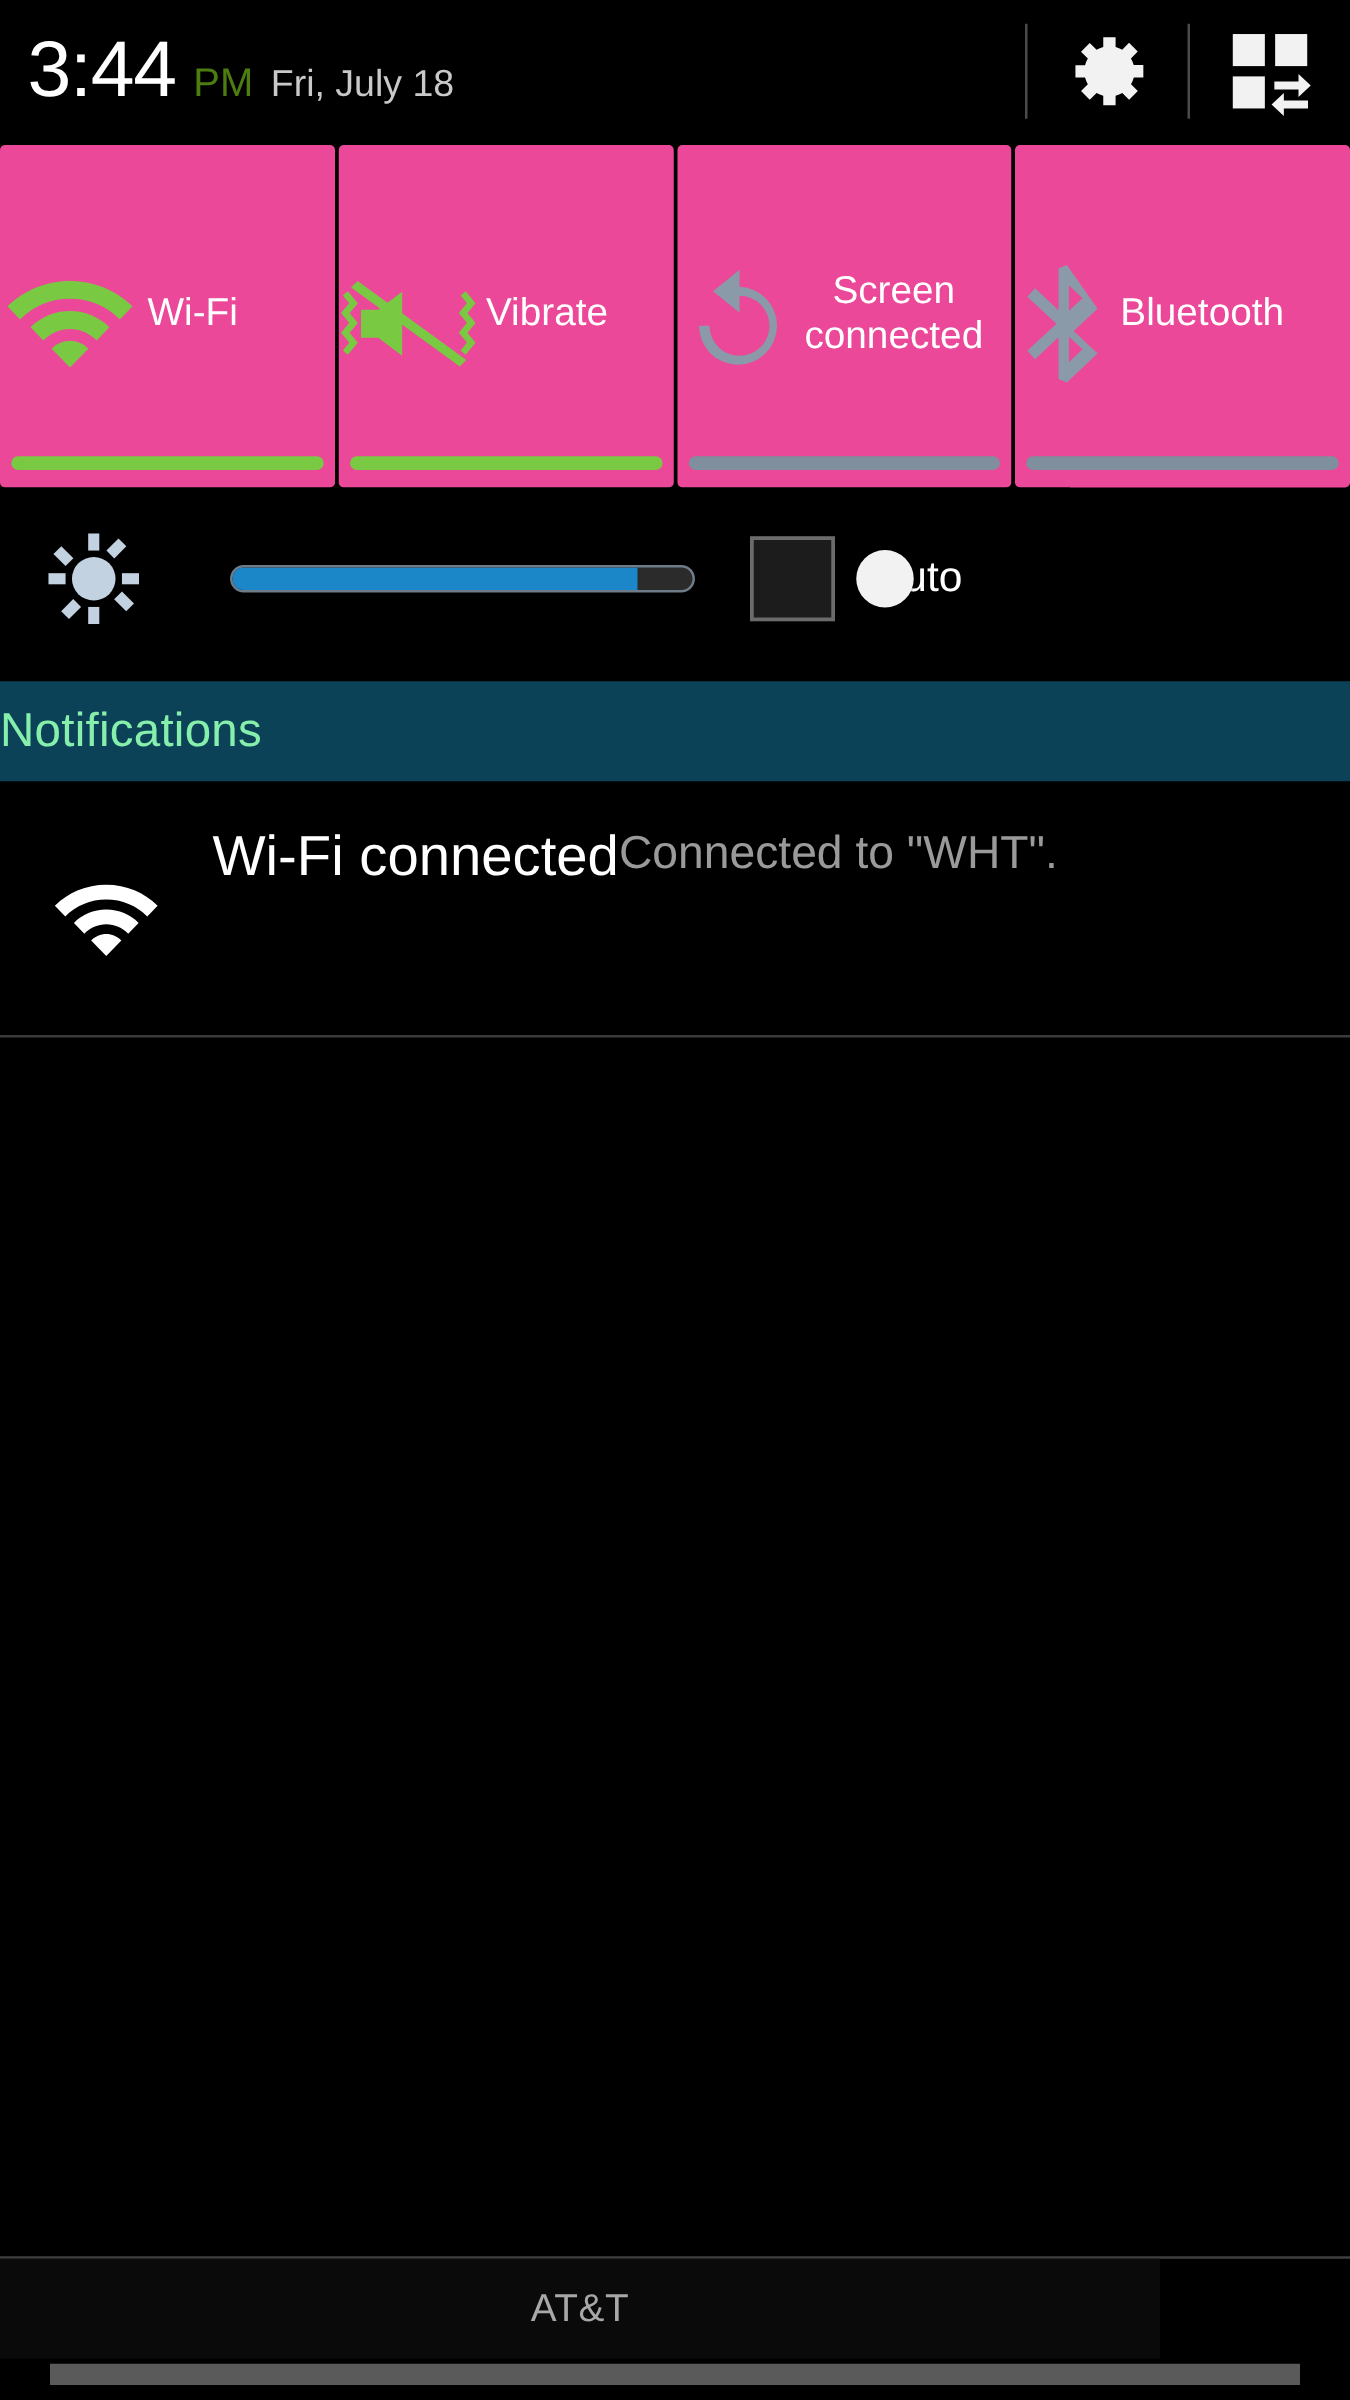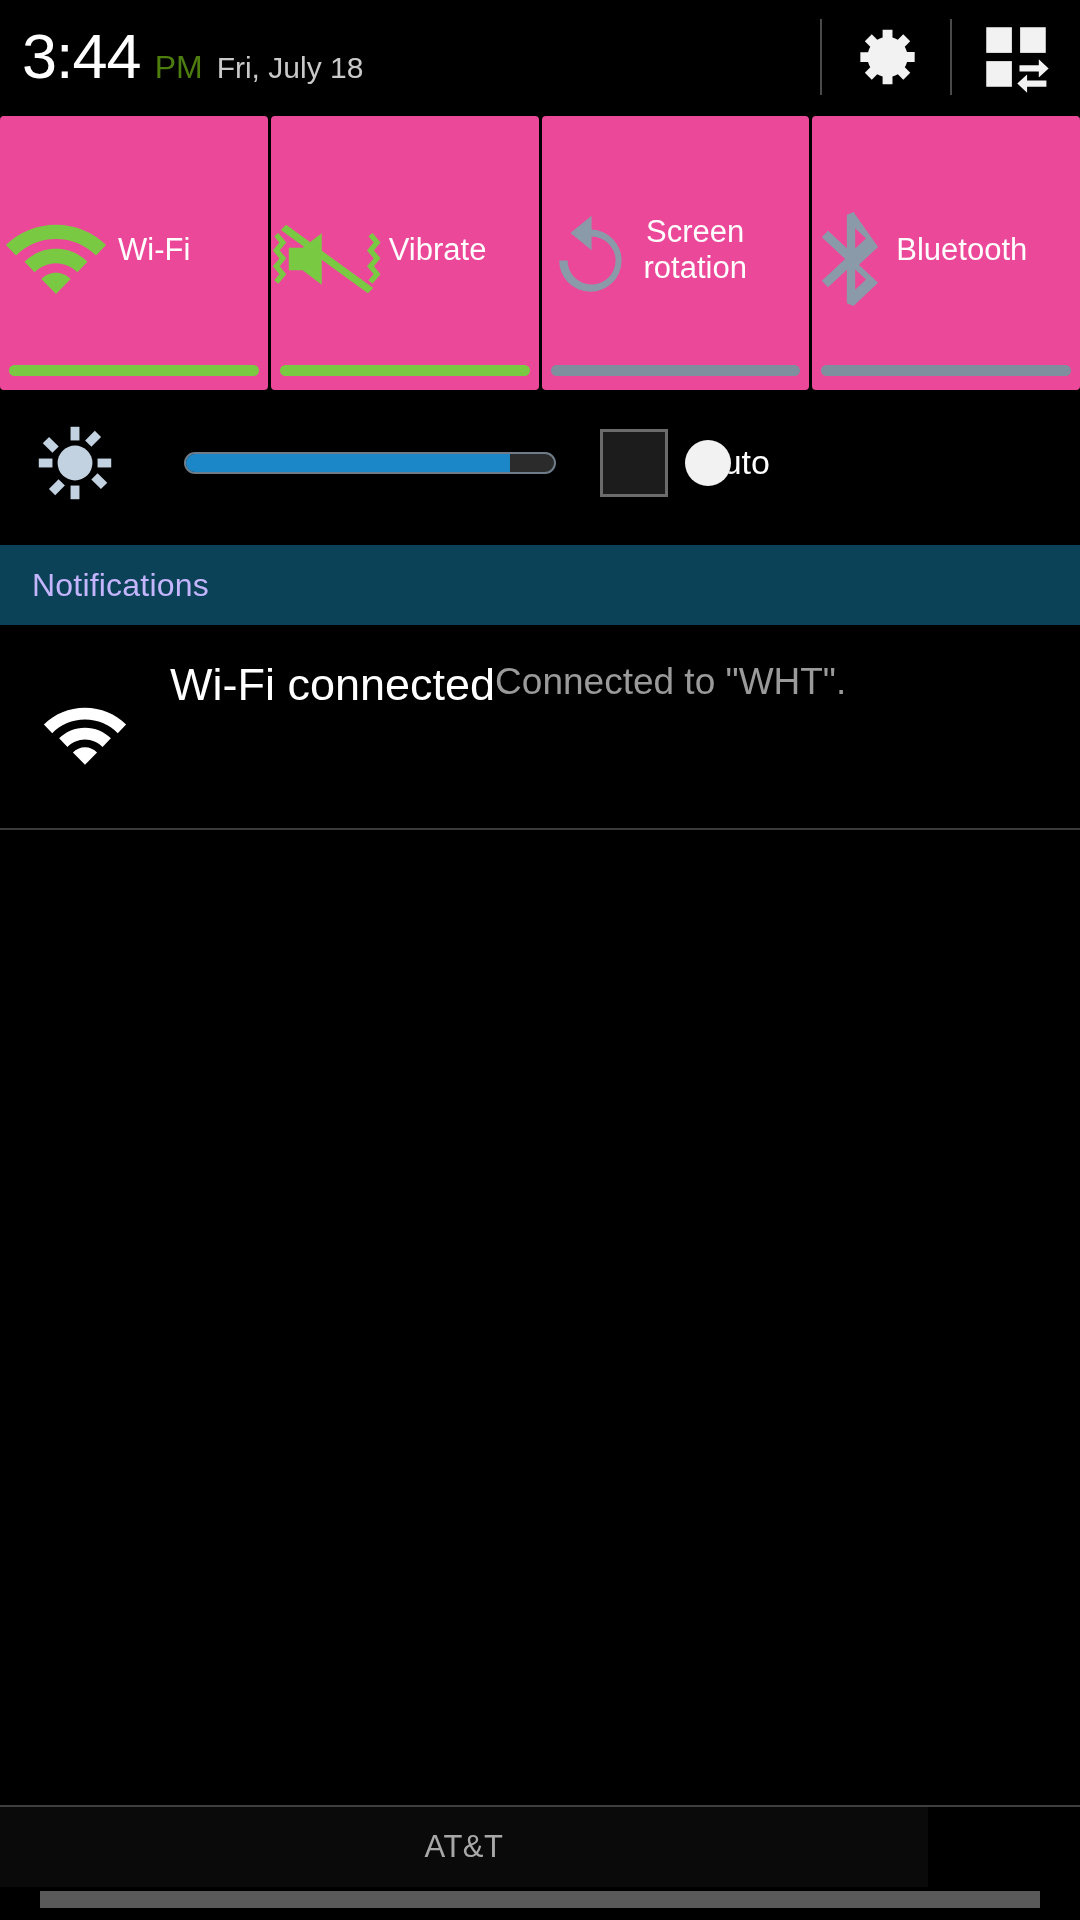--- a/index.html
+++ b/index.html
@@ -200,23 +200,22 @@
   .notif-header {
     position: absolute;
     left: 0; top: 545px;
     width: 1080px;
     height: 80px;
     background: #0b4257;
     display: flex;
     align-items: center;
   }
   .notif-header-text {
-    font-size: 32px;
-    color: #c4b5fd;
-    padding-left: 32px;
+    font-size: 38px;
+    color: #86efac;
     letter-spacing: 0.2px;
   }
 
   
   .notif-item {
     position: absolute;
     left: 0; top: 638px;
     width: 1080px;
     height: 190px;
     background: #000000;
@@ -353,21 +352,21 @@
       <div class="tile-label">Vibrate</div>
       <div class="tile-underline ul-on"></div>
     </div>
 
     <div class="tile">
       <div class="tile-icon">
         <svg width="96" height="96" viewBox="0 0 24 24">
           <path fill="#8a9aa8" d="M12.4 4.6V1.2L7.1 5.5l5.3 4.3V6.4a6 6 0 1 1-6 6H4.3a7.8 7.8 0 1 0 8.1-7.8z"></path>
         </svg>
       </div>
-      <div class="tile-label"><span>Screen</span><br><span>rotation</span></div>
+      <div class="tile-label"><span>Screen</span><br><span>connected</span></div>
       <div class="tile-underline ul-off"></div>
     </div>
 
     <div class="tile">
       <div class="tile-icon">
         <svg width="78" height="100" viewBox="0 0 18 24">
           <path fill="#8a9aa8" d="M9.6 0.7 8.0 1.4v8.0L3.5 5.2 2.0 6.8l5.6 5.2-5.6 5.2 1.5 1.6 4.5-4.2v8.0l1.6.7 5.9-5.6-4.6-4.3 4.6-4.3zM10.0 4.6l2.6 2.5-2.6 2.4zm0 9.9 2.6 2.4-2.6 2.5z"></path>
         </svg>
       </div>
       <div class="tile-label">Bluetooth</div>

